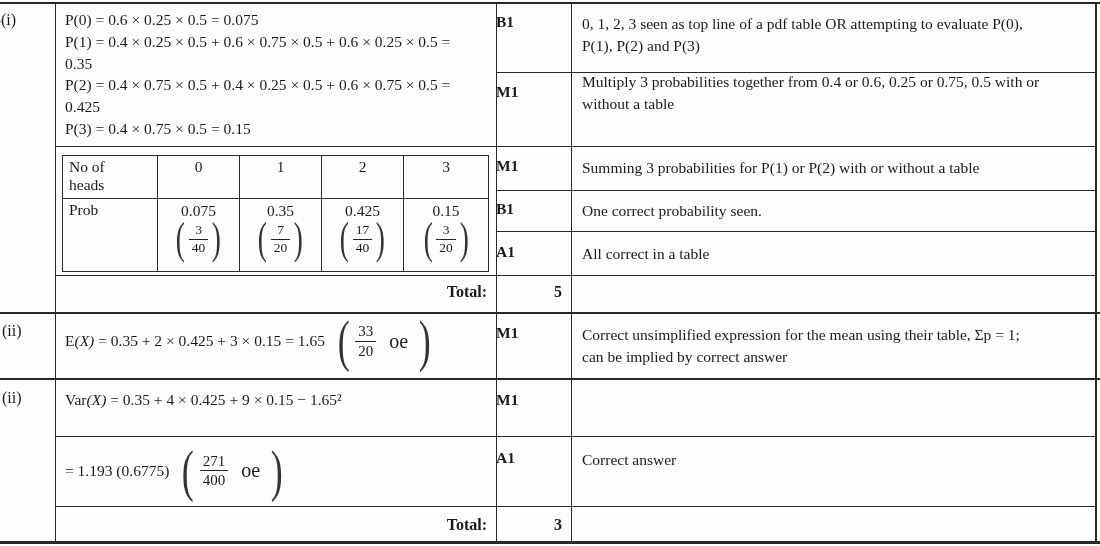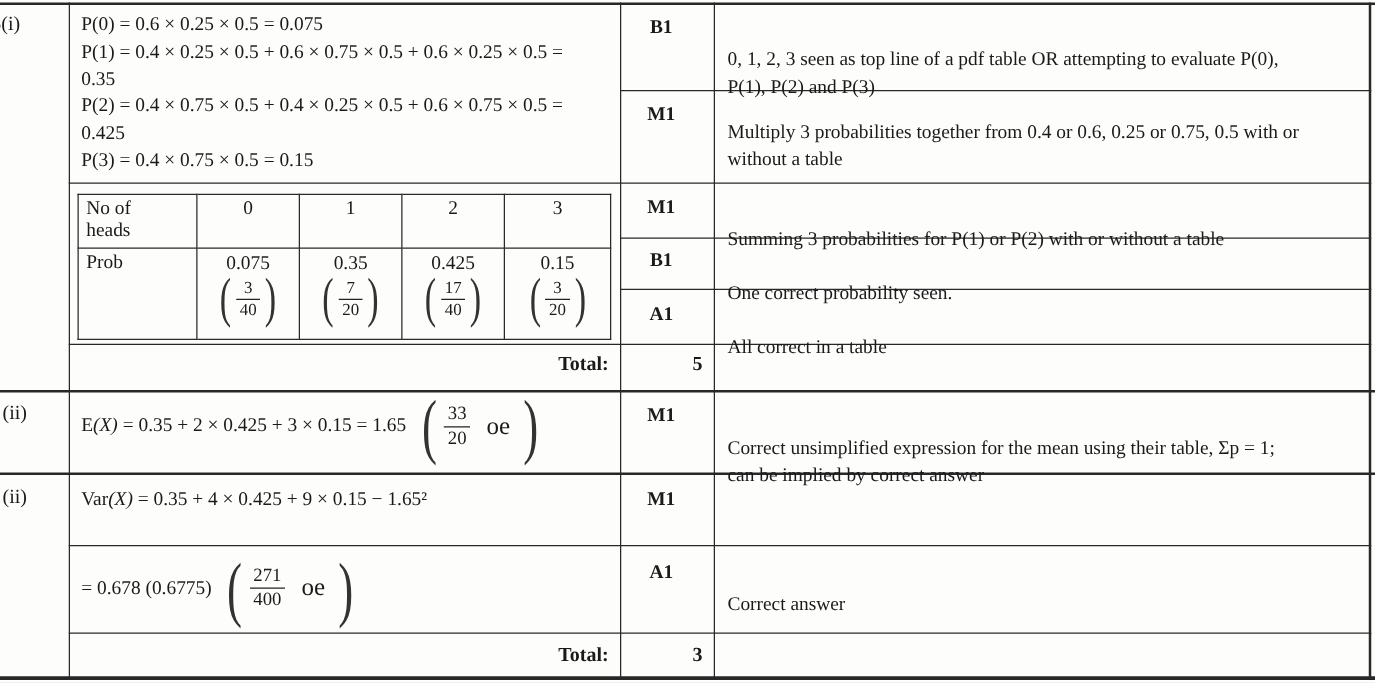--- a/index.html
+++ b/index.html
@@ -41,22 +41,22 @@
 
   .pfrac.lg .lp, .pfrac.lg .rp { font-size:58px; }
   .pfrac.lg .frac { font-size:15px; margin:0 2px; }
   .oe { font-size:20px; margin:0 7px 0 11px; }
 
   .exprrow { position:absolute; display:flex; align-items:center; }
   .exprrow .main { white-space:nowrap; }
   .exprrow .gap { width:9px; }
   .it { font-style:italic; }
 
-  .markcode { position:absolute; left:496px; width:66px; text-align:center; font-weight:bold; }
-  .desc { position:absolute; left:582px; width:512px;margin-top:24px; }
+  .markcode { position:absolute; left:496px; width:66px; text-align:left; font-weight:bold; }
+  .desc { position:absolute; left:582px; width:512px; }
 </style>
 </head>
 <body>
 
 <div class="sheet">
 
   <div class="ln" style="left:0;top:2px;width:1100px;height:2px;"></div>
   <div class="ln" style="left:55px;top:2px;width:1px;height:540px;"></div>
   <div class="ln" style="left:496px;top:2px;width:1px;height:540px;"></div>
   <div class="ln" style="left:571px;top:2px;width:1px;height:540px;"></div>
@@ -205,21 +205,21 @@
     <div>can be implied by correct answer</div>
   </div>
 
   <div class="plabel" style="left:2px;top:389px;">(ii)</div>
   <div class="txt" style="left:65px;top:391px;">
     <span>Var</span><span class="it">(X)</span><span> = 0.35 + 4 × 0.425 + 9 × 0.15 − 1.65²</span>
   </div>
   <div class="markcode" style="top:391px;">M1</div>
 
   <div class="exprrow" style="left:65px;top:441px;height:60px;">
-    <span class="main">= 0.678 (0.6775)</span>
+    <span class="main">= 1.193 (0.6775)</span>
     <span class="gap"></span>
     <span class="pfrac lg">
         <span class="lp"></span>
         <span class="frac">
           <span class="fnum">271</span>
           <span class="fden">400</span>
         </span>
         <span class="oe">oe</span>
         <span class="rp"></span>
       </span>

